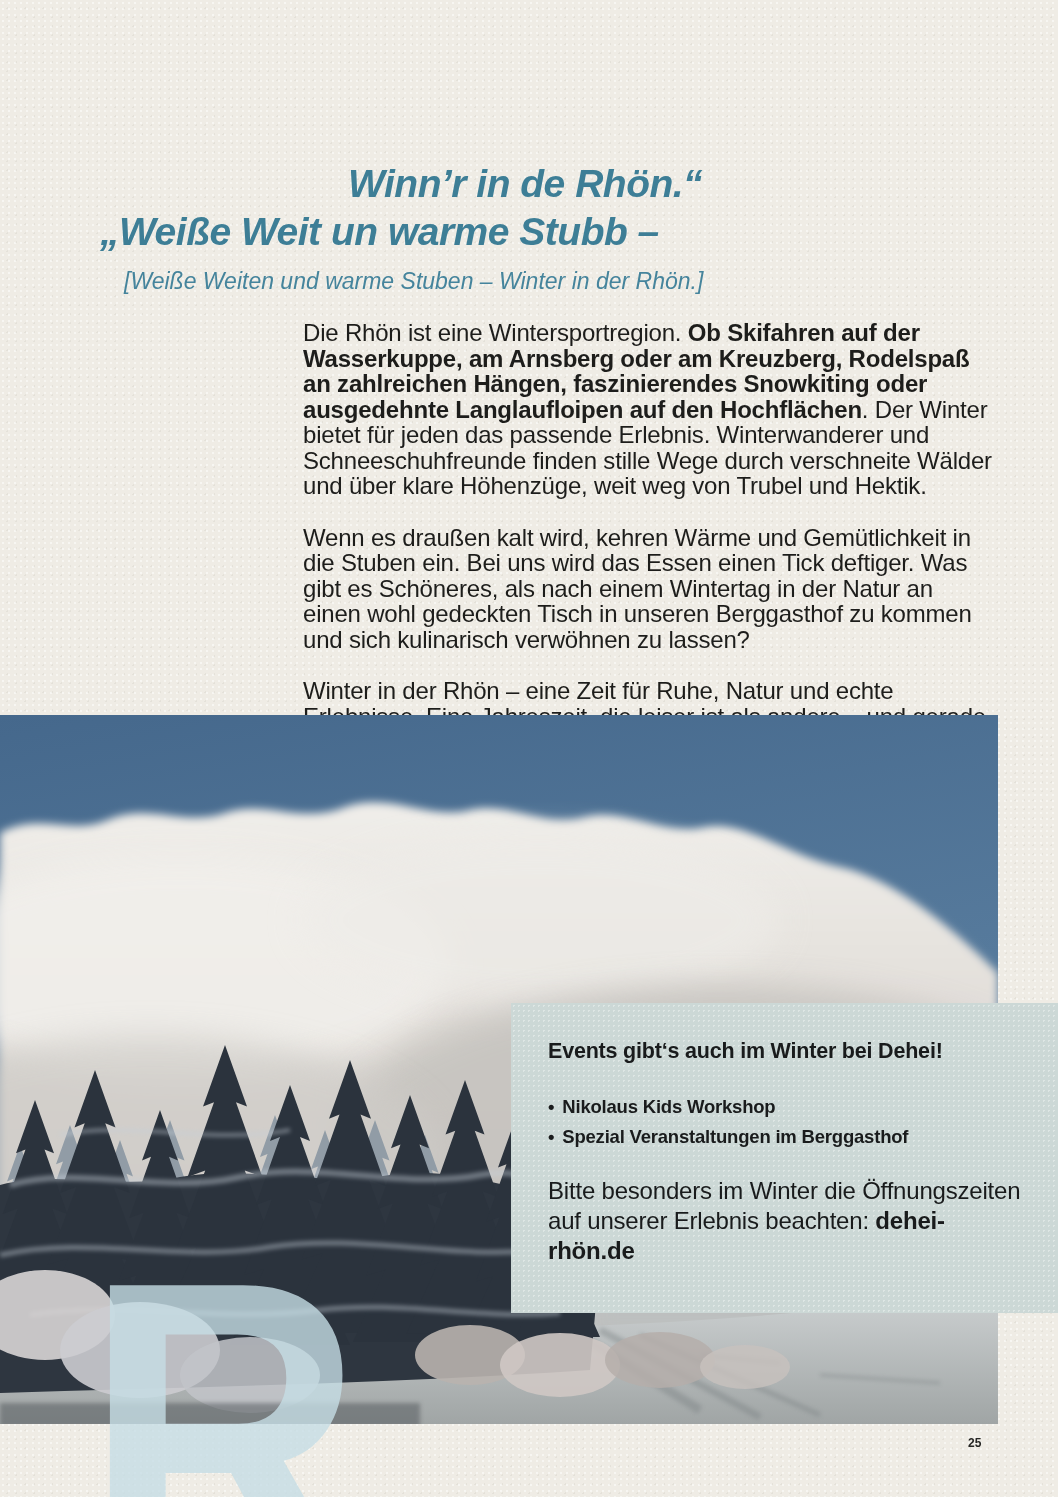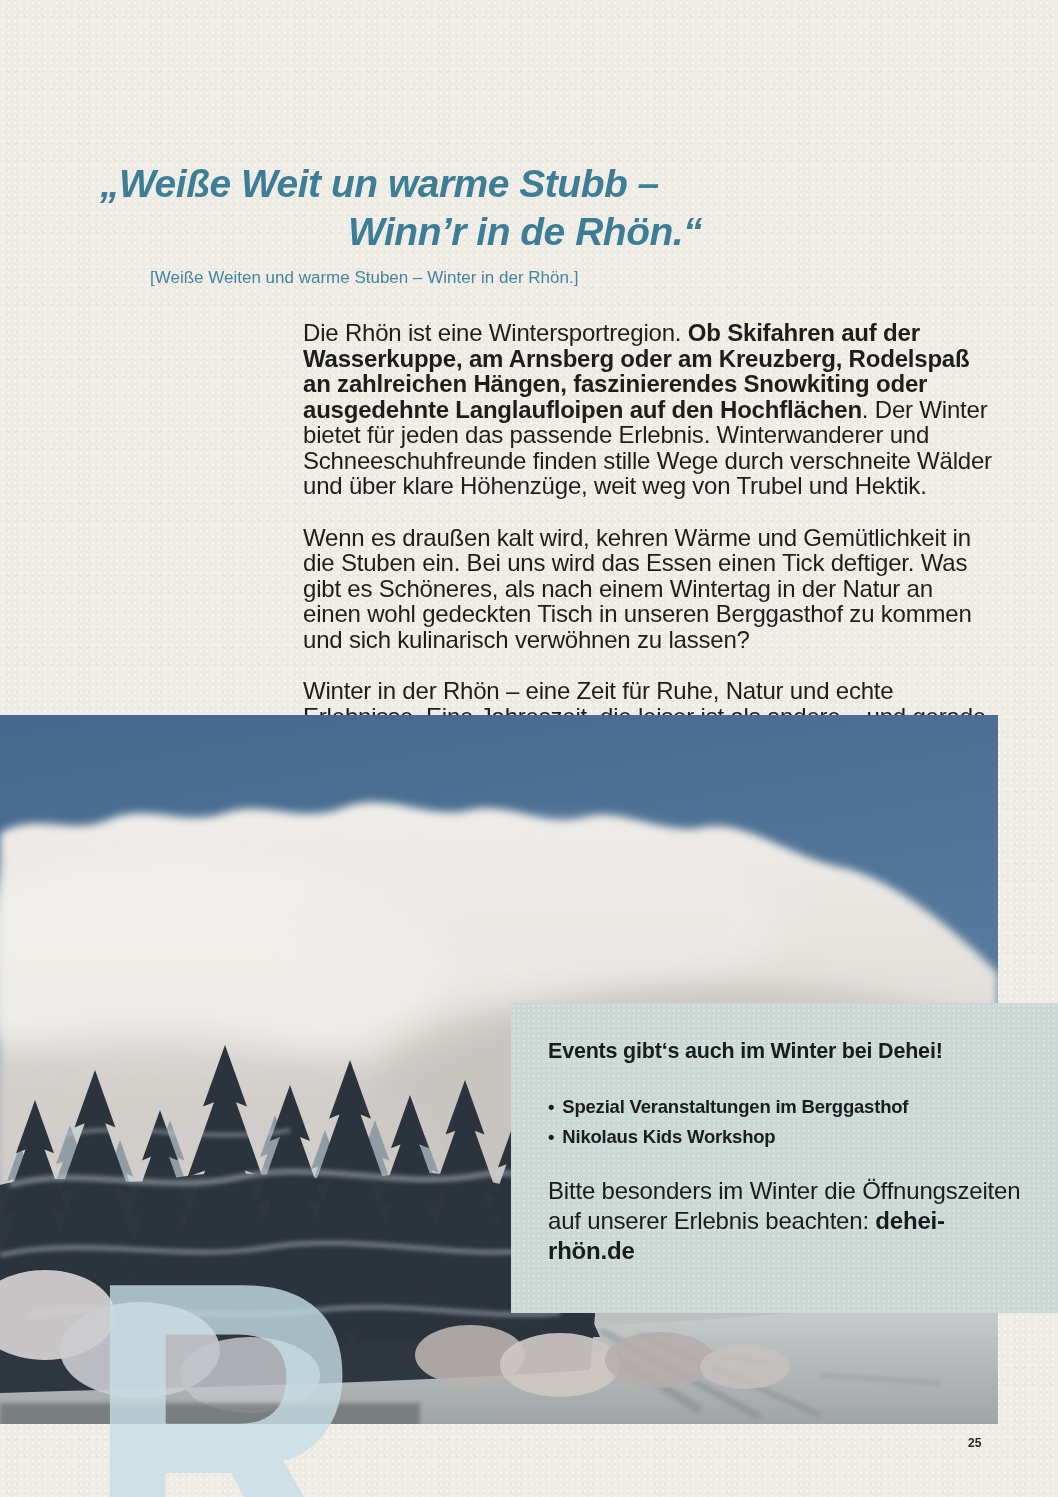--- a/index.html
+++ b/index.html
@@ -15,21 +15,21 @@
     background-size:6px 6px, 9px 9px;
     background-position:0 0, 3px 4px;
     overflow:hidden;
     font-family:"Liberation Sans", sans-serif;
   }
 
   
   .title-block { position:absolute; left:100px; top:160px; width:720px; color:#3d7e96; }
   .title-line { font-style:italic; font-weight:bold; font-size:39px; line-height:48px; letter-spacing:-0.5px; }
   .title-line.l2 { margin-left:248px; }
-  .subtitle { margin-left:50px; margin-top:12px; font-size:17px; color:#45849c; }
+  .subtitle { margin-left:24px; margin-top:12px; font-style:italic; font-size:23px; color:#45849c; }
 
   
   .body-copy { position:absolute; left:303px; top:320px; width:692px; color:#1d1d1b;
                font-size:24px; line-height:25.5px; letter-spacing:-0.2px; }
   .body-copy p { margin-bottom:26px; }
   .body-copy b { font-weight:bold; }
 
   
   .photo { position:absolute; left:0; top:715px; width:998px; height:709px; overflow:hidden; }
   .photo svg { display:block; width:998px; height:709px; }
@@ -61,22 +61,22 @@
 
   
   .page-number { position:absolute; left:968px; top:1436px; font-size:12px; font-weight:bold; color:#262624; }
 </style>
 </head>
 <body>
 
 <div class="page">
 
   <div class="title-block">
+    <div class="title-line l2">Winn’r in de Rhön.“</div>
     <div class="title-line l1">„Weiße Weit un warme Stubb –</div>
-    <div class="title-line l2">Winn’r in de Rhön.“</div>
     <div class="subtitle">[Weiße Weiten und warme Stuben – Winter in der Rhön.]</div>
   </div>
 
   <div class="body-copy">
     <p><span>Die Rhön ist eine Wintersportregion. </span><b>Ob Skifahren auf der Wasserkuppe, am Arnsberg oder am Kreuzberg, Rodelspaß an zahlreichen Hängen, faszinierendes Snowkiting oder ausgedehnte Langlaufloipen auf den Hochflächen</b><span>. Der Winter bietet für jeden das passende Erlebnis. Winterwanderer und Schneeschuhfreunde finden stille Wege durch verschneite Wälder und über klare Höhenzüge, weit weg von Trubel und Hektik.</span></p>
     <p>Wenn es draußen kalt wird, kehren Wärme und Gemütlichkeit in die Stuben ein. Bei uns wird das Essen einen Tick deftiger.  Was gibt es Schöneres, als nach einem Wintertag in der Natur an einen wohl gedeckten Tisch in unseren Berggasthof zu kommen und sich kulinarisch verwöhnen zu lassen?</p>
     <p>Winter in der Rhön – eine Zeit für Ruhe, Natur und echte Erlebnisse. Eine Jahreszeit, die leiser ist als andere – und gerade deshalb unvergesslich schön.</p>
   </div>
 
   <div class="photo">
@@ -176,22 +176,22 @@
         <ellipse cx="745" cy="652" rx="45" ry="22" fill="#c8c2be" opacity="0.8"></ellipse>
       </g>
 
       <rect x="0" y="688" width="420" height="24" fill="#565c60" opacity="0.55" filter="url(#tiny)"></rect>
     </svg>
   </div>
 
   <div class="events-box">
     <div class="events-heading">Events gibt‘s auch im Winter bei Dehei!</div>
     <div class="events-list">
+      <div class="event-item"><span class="dot">•</span><span>Nikolaus Kids Workshop</span></div>
       <div class="event-item"><span class="dot">•</span><span>Spezial Veranstaltungen im Berggasthof</span></div>
-      <div class="event-item"><span class="dot">•</span><span>Nikolaus Kids Workshop</span></div>
     </div>
     <div class="events-note">
       <span>Bitte besonders im Winter die Öffnungszeiten</span><br>
       <span>auf unserer Erlebnis beachten: </span><b>dehei-rhön.de</b>
     </div>
   </div>
 
   <div class="watermark">R</div>
 
   <div class="page-number">25</div>

